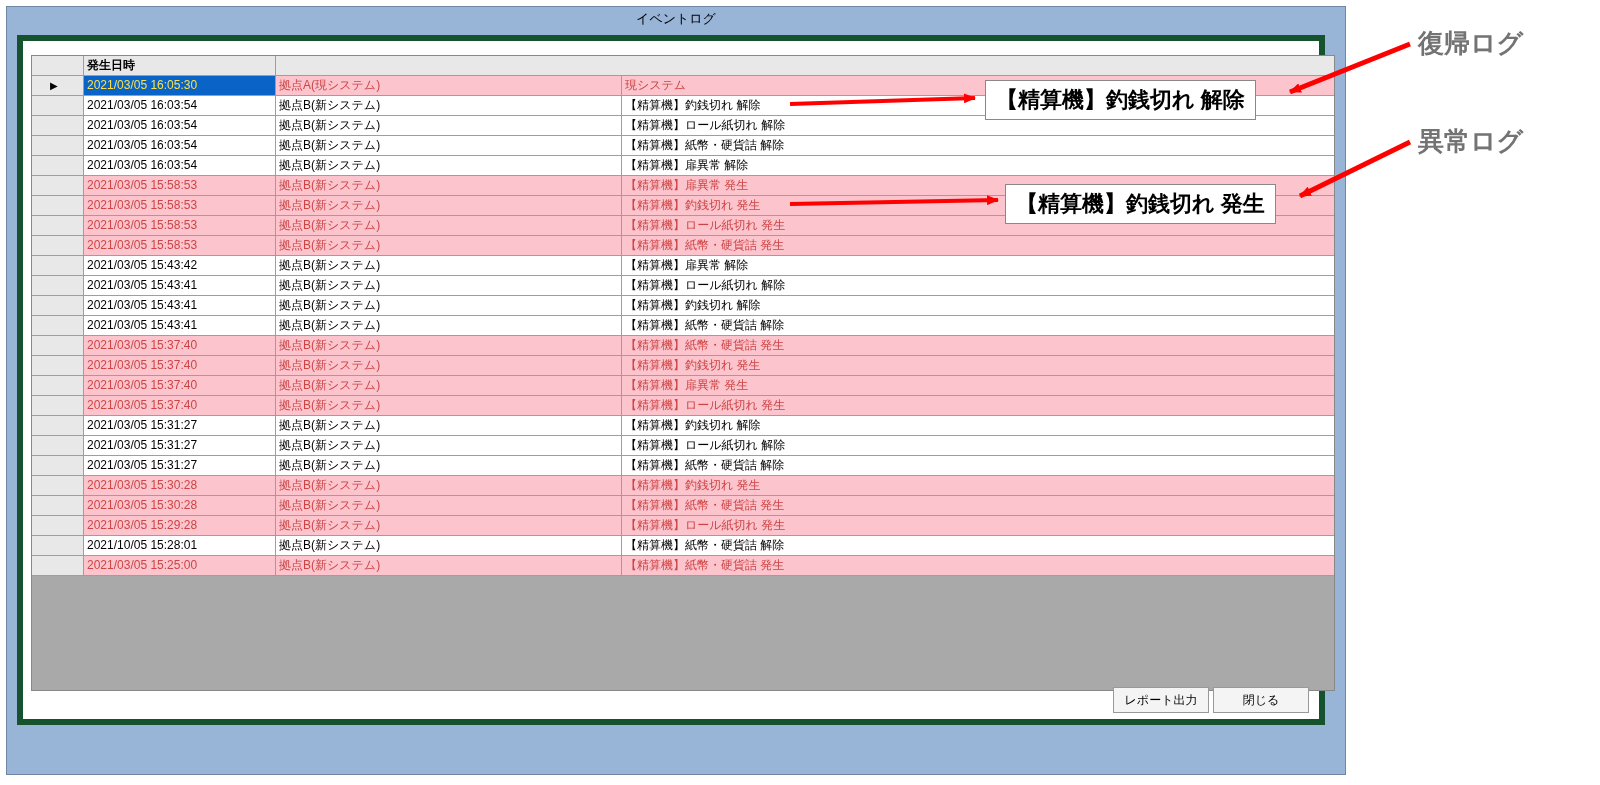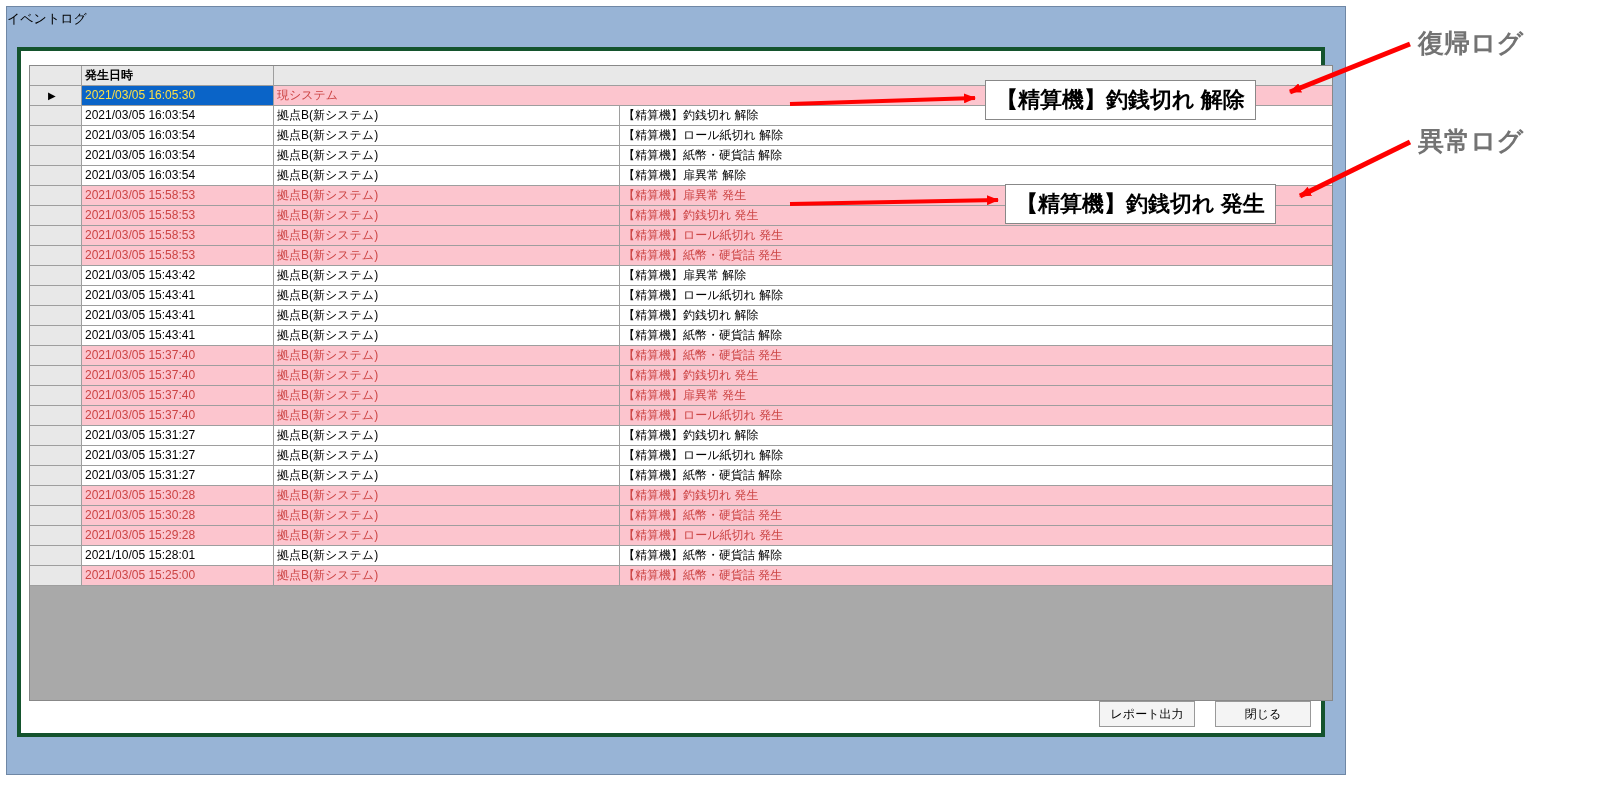--- a/index.html
+++ b/index.html
@@ -1,39 +1,39 @@
 <!DOCTYPE html>
 <html><head>
 <meta charset="utf-8">
 <style>
   *{box-sizing:border-box;margin:0;padding:0}
   body{font-family:"MS PGothic","Meiryo",sans-serif;font-size:13px;color:#000;
        width:1600px;height:785px;position:relative;background:#fff}
   .win{position:absolute;left:6px;top:6px;width:1340px;height:769px;
        background:#98b4d6;border:1px solid #6f87a5}
-  .titlebar{height:24px;text-align:left;font-size:13px;color:#000;
+  .titlebar{height:24px;text-align:center;font-size:13px;color:#000;
             line-height:24px}
-  .client{position:absolute;left:10px;top:40px;width:1308px;height:690px;
-          background:#fff;border:4px solid #14532d}
+  .client{position:absolute;left:10px;top:28px;width:1308px;height:690px;
+          background:#fff;border:6px solid #14532d}
   .grid{position:absolute;left:8px;top:14px;width:1304px;height:636px;
         background:#a9a9a9;border:1px solid #888;overflow:hidden}
   .row{display:flex;height:20px;border-bottom:1px solid #9e9e9e;
        font-size:12px;line-height:19px}
   .row .c0{width:52px;flex:0 0 52px;background:#e8e8e8;border-right:1px solid #9e9e9e}
   .row .c1{width:192px;flex:0 0 192px;border-right:1px solid #9e9e9e;padding-left:3px;overflow:hidden;white-space:nowrap}
   .row .c2{width:346px;flex:0 0 346px;border-right:1px solid #9e9e9e;padding-left:3px;overflow:hidden;white-space:nowrap}
   .row .c3{flex:1 1 auto;padding-left:3px;overflow:hidden;white-space:nowrap}
   .row.header{background:#e8e8e8;font-weight:bold}
   .row.header .c1,.row.header .c2,.row.header .c3{background:#e8e8e8}
   .row.data{background:#fff}
   .row.data .c1,.row.data .c2,.row.data .c3{background:#fff}
   .row.pink .c1,.row.pink .c2,.row.pink .c3{background:#fcc5ce;color:#c44}
   .row.sel .c1{background:#0a64c8;color:#fde047}
   .row .arrow{display:inline-block;margin-left:18px;font-size:10px;color:#000}
-  .buttons{position:absolute;right:10px;bottom:6px;display:flex;gap:20px}
+  .buttons{position:absolute;right:10px;bottom:6px;display:flex;gap:4px}
   .btn{min-width:96px;height:26px;background:#f4f4f4;border:1px solid #999;
        font-size:12px;cursor:pointer}
   
   .callout{position:absolute;display:flex;align-items:center}
   .callbox{border:1px solid #888;background:#fff;padding:4px 10px;
            font-size:22px;font-weight:bold;white-space:nowrap}
   .biglabel{position:absolute;font-size:26px;font-weight:bold;color:#737373;
             white-space:nowrap}
   
   svg.arrowsvg{position:absolute;left:0;top:0;width:1600px;height:785px;
@@ -49,20 +49,21 @@
 
     <div class="grid">
       <div class="row header">
         <div class="c0"></div>
         <div class="c1">発生日時</div>
       </div>
       <div id="grid-body">
           <div class="row data pink sel">
             <div class="c0"><span class="arrow">▶</span></div>
             <div class="c1">2021/03/05 16:05:30</div>
+            <div class="c2">拠点A(現システム)</div>
             <div class="c3">現システム</div>
           </div>
           <div class="row data">
             <div class="c0"></div>
             <div class="c1">2021/03/05 16:03:54</div>
             <div class="c2">拠点B(新システム)</div>
             <div class="c3">【精算機】釣銭切れ 解除</div>
           </div>
           <div class="row data">
             <div class="c0"></div>

